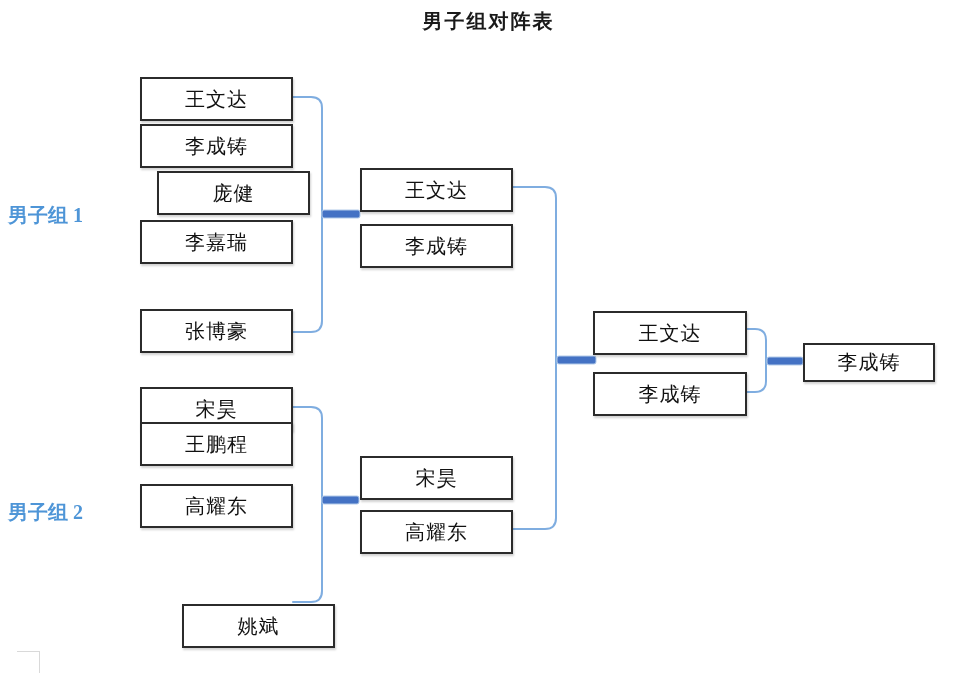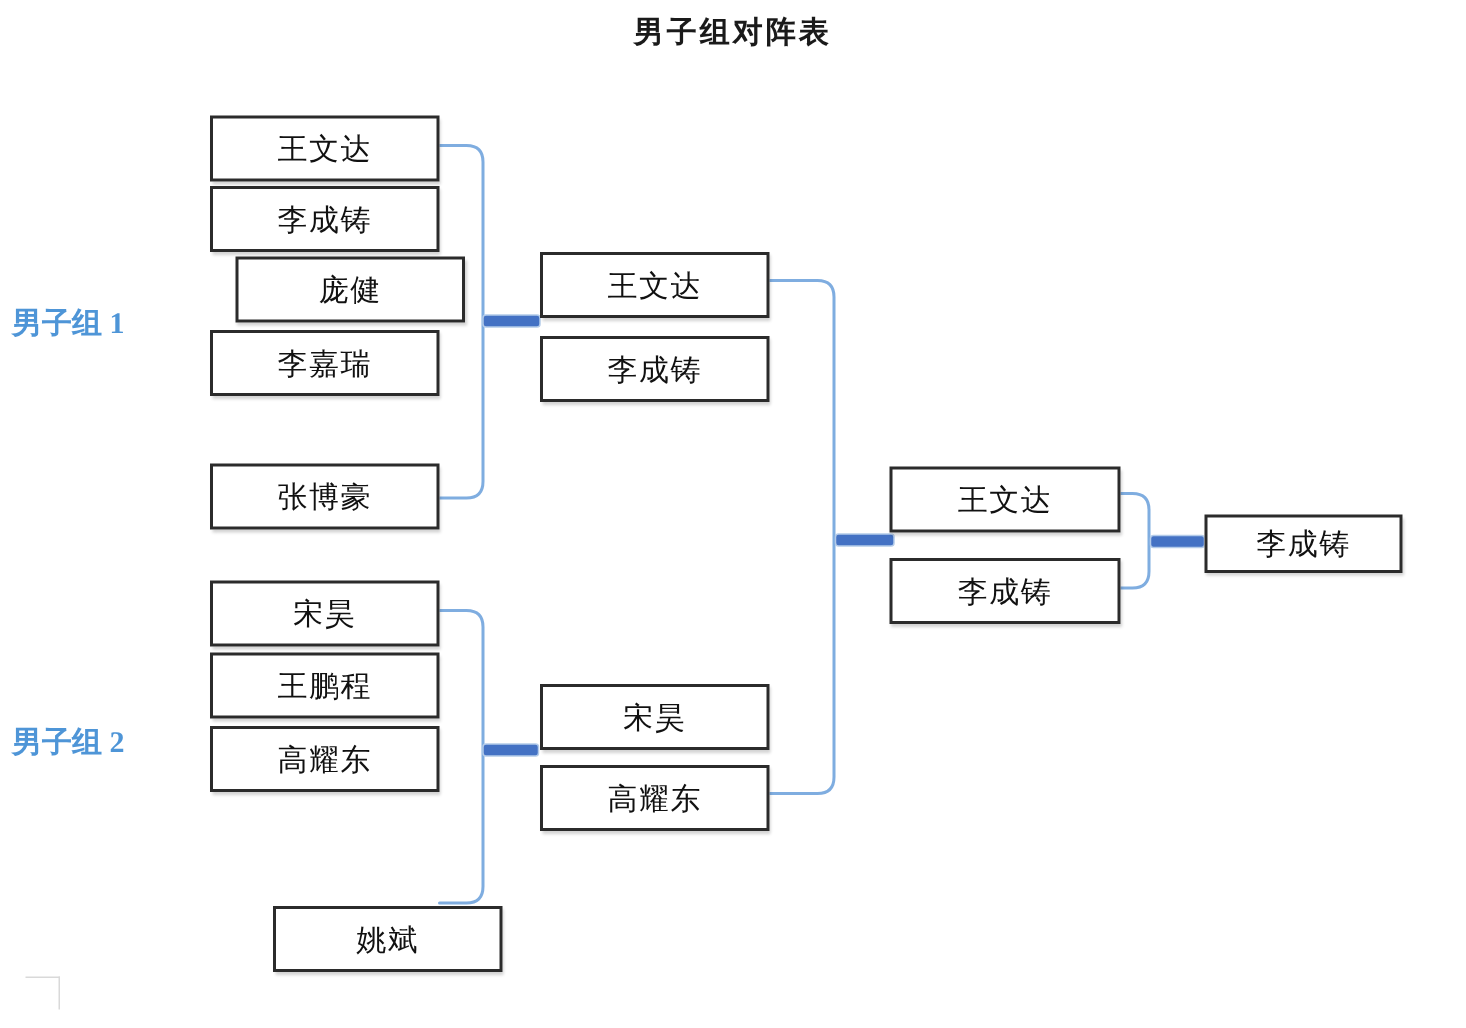--- a/index.html
+++ b/index.html
@@ -24,21 +24,21 @@
     font-size:20px;font-weight:bold;color:#1a1a1a;
     letter-spacing:2px;
   }
   .group-label{
     position:absolute;
     font-size:20px;font-weight:bold;
     color:var(--label-blue);
     white-space:nowrap;
   }
   #label-g1{left:8px;top:202px;}
-  #label-g2{left:8px;top:481px;}
+  #label-g2{left:8px;top:499px;}
   .connectors{position:absolute;left:0;top:0;}
   .pbox{
     position:absolute;
     width:153px;height:44px;
     background:#ffffff;
     border:2px solid var(--box-border);
     box-shadow:1px 2px 2px rgba(0,0,0,0.18);
     display:flex;align-items:center;justify-content:center;
     font-size:20px;color:#111;
     letter-spacing:1px;
@@ -77,21 +77,21 @@
     </g>
   </svg>
 
   <div class="pbox" style="left:140px;top:77px;">王文达</div>
   <div class="pbox" style="left:140px;top:124px;">李成铸</div>
   <div class="pbox" style="left:140px;top:171px;margin-left:17px;">庞健</div>
   <div class="pbox" style="left:140px;top:220px;">李嘉瑞</div>
   <div class="pbox" style="left:140px;top:266px;margin-top:43px;">张博豪</div>
 
   <div class="pbox" style="left:140px;top:387px;">宋昊</div>
-  <div class="pbox" style="left:140px;top:435px;">王鹏程</div>
+  <div class="pbox" style="left:140px;top:422px;">王鹏程</div>
   <div class="pbox" style="left:140px;top:484px;">高耀东</div>
   <div class="pbox" style="left:140px;top:604px;margin-left:42px;">姚斌</div>
 
   <div class="pbox" style="left:360px;top:168px;">王文达</div>
   <div class="pbox" style="left:360px;top:224px;">李成铸</div>
 
   <div class="pbox" style="left:360px;top:456px;">宋昊</div>
   <div class="pbox" style="left:360px;top:510px;">高耀东</div>
 
   <div class="pbox" style="left:593px;top:311px;width:154px;">王文达</div>

